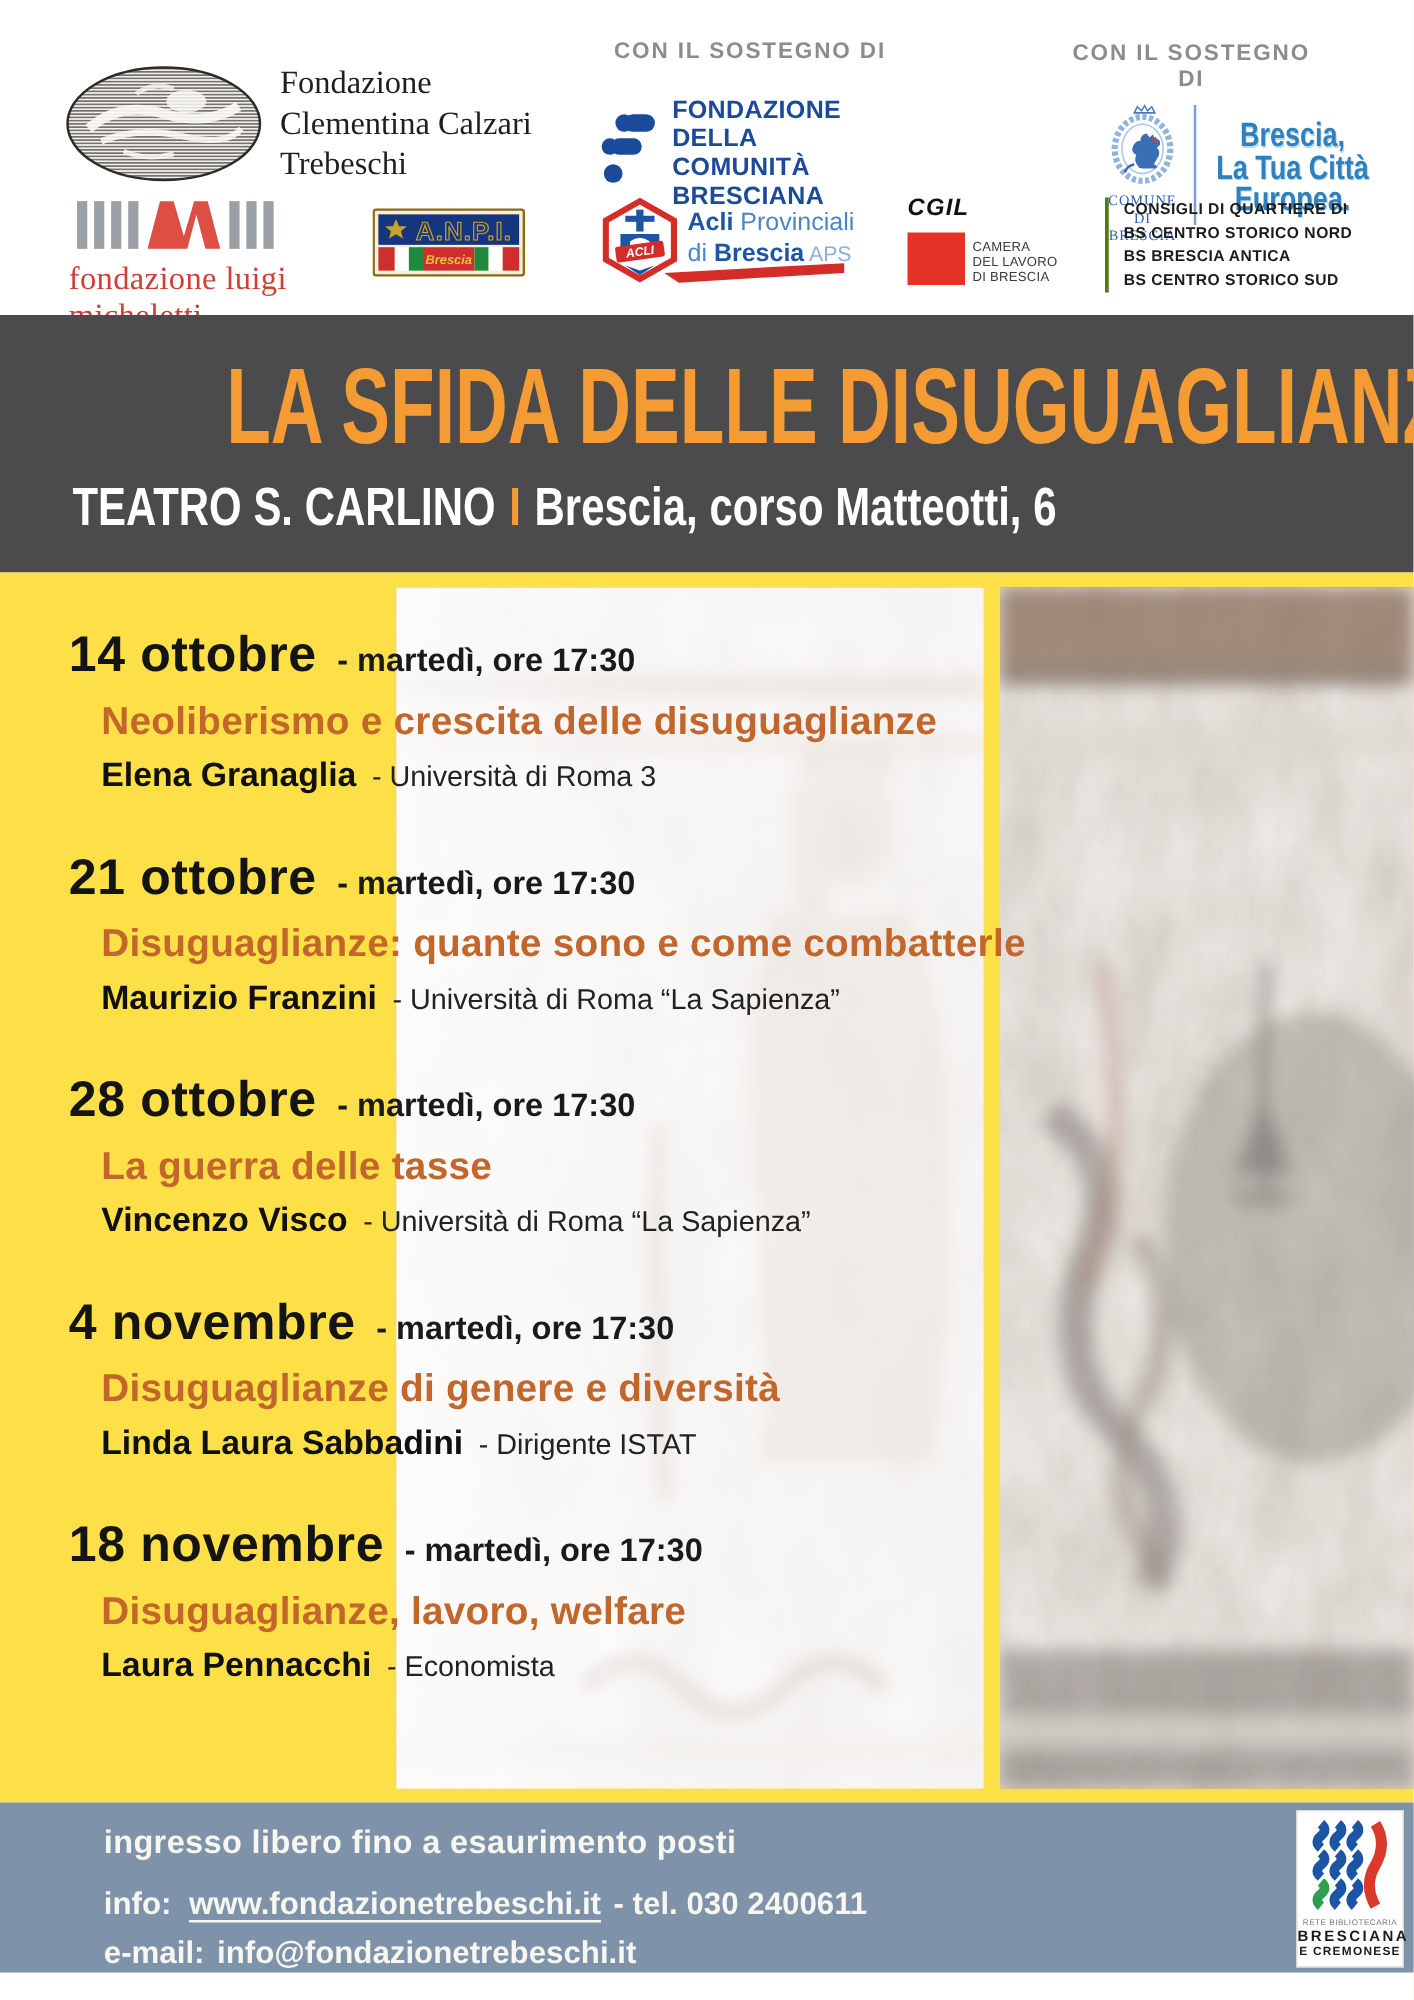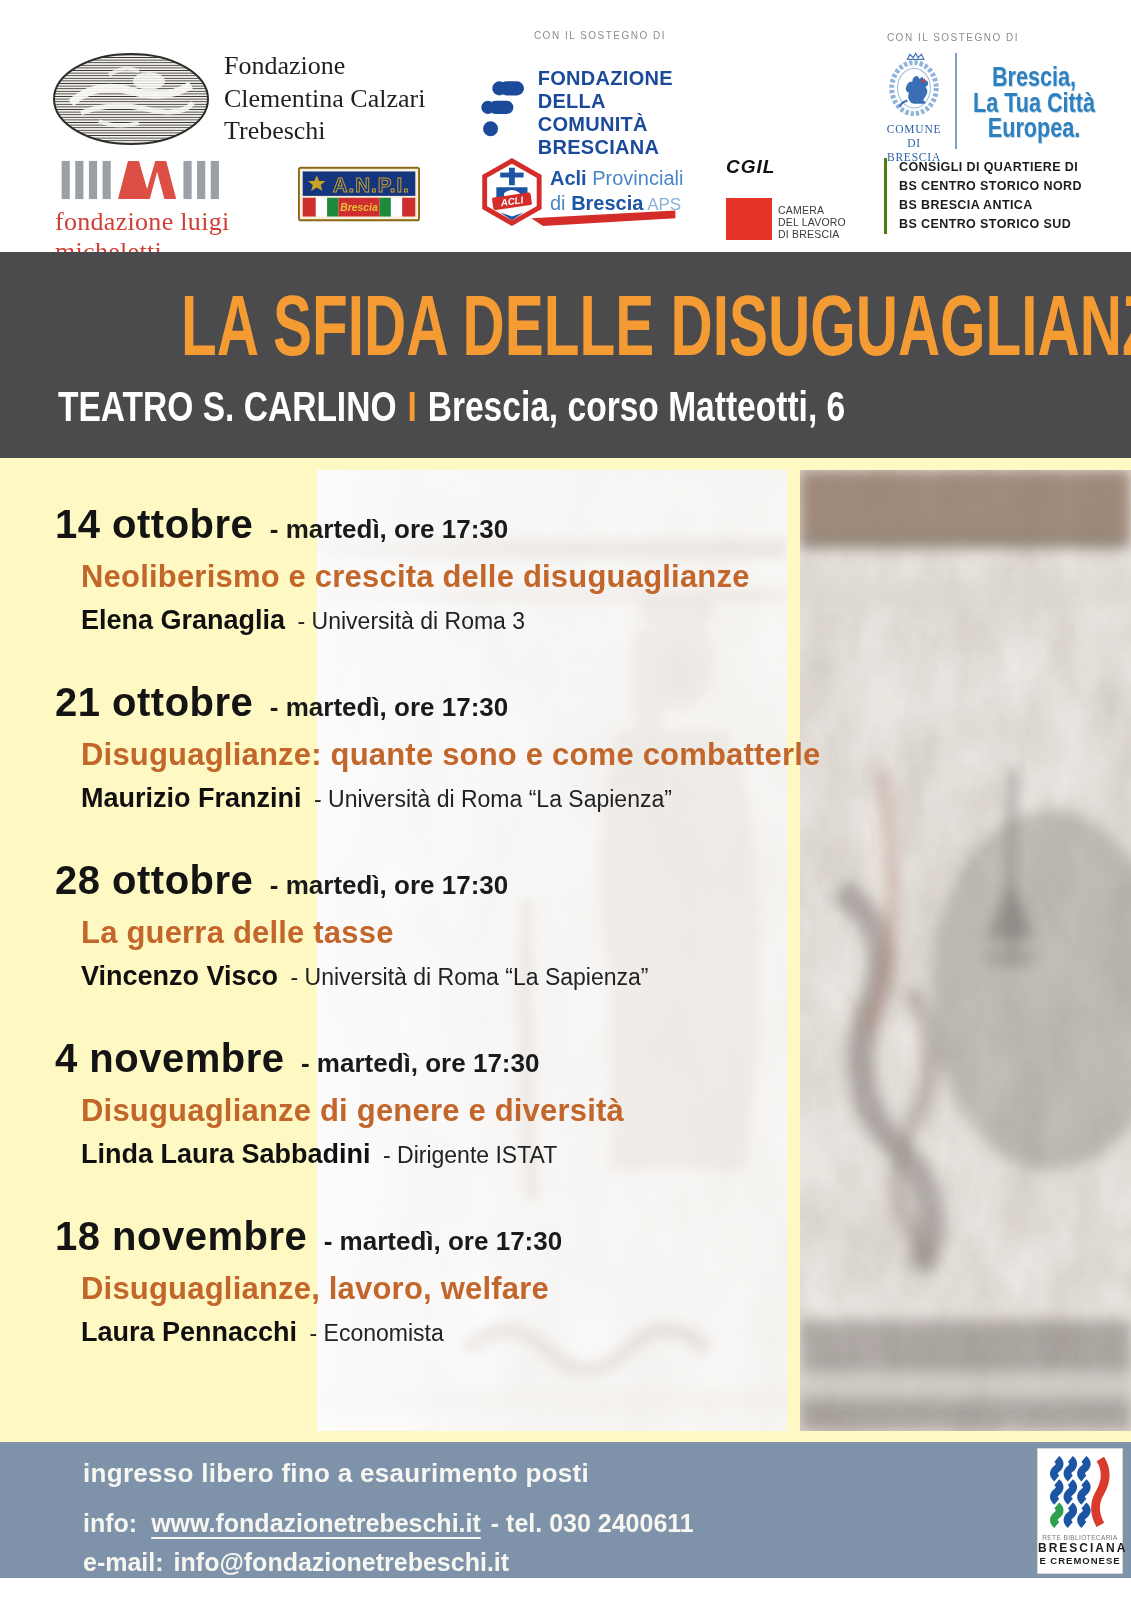--- a/index.html
+++ b/index.html
@@ -4,21 +4,21 @@
 <style>
   html,body{margin:0;padding:0;background:#e8e8e8;}
   .poster{
     position:relative;width:1131px;height:1600px;margin:0 auto;
     background:#ffffff;overflow:hidden;
     font-family:"Liberation Sans", sans-serif;
   }
   
   .logos{position:absolute;left:0;top:0;width:1131px;height:252px;background:#fff;}
   .sostegno{
-    font-size:10px;font-weight:normal;color:#8c8c8c;letter-spacing:1.5px;text-align:center;
+    font-size:18px;font-weight:bold;color:#8c8c8c;letter-spacing:1.5px;text-align:center;
   }
   .trebeschi{position:absolute;left:50px;top:50px;display:flex;align-items:center;gap:12px;}
   .treb-text{font-family:"Liberation Serif",serif;font-size:26px;line-height:1.25;color:#1f1f1f;}
   .fcb-block{position:absolute;left:480px;top:30px;width:240px;}
   .fcb-row{display:flex;align-items:center;gap:12px;margin-top:26px;}
   .fcb-text{color:#1B4A9B;font-weight:800;font-size:20px;line-height:1.15;letter-spacing:.3px;}
   .brescia-block{position:absolute;left:848px;top:32px;width:210px;}
   .comune-row{position:relative;margin-top:8px;height:110px;}
   .comune-col{position:absolute;left:32px;top:0;width:68px;text-align:center;}
   .comune-name{font-family:"Liberation Serif",serif;font-size:11.5px;line-height:1.2;color:#2c5fa8;letter-spacing:.8px;margin-top:2px;}
@@ -32,39 +32,39 @@
   .micheletti{position:absolute;left:55px;top:160px;width:190px;}
   .mich-label{font-family:"Liberation Serif",serif;font-size:26px;color:#cf3f36;margin-top:3px;letter-spacing:.3px;}
   .anpi{position:absolute;left:298px;top:166px;}
   .acli{position:absolute;left:478px;top:158px;width:205px;height:72px;}
   .acli-text{position:absolute;left:72px;top:8px;font-size:20px;line-height:1.25;white-space:nowrap;}
   .acli-b{color:#1D55A5;font-weight:800;}
   .acli-m{color:#4a86c6;}
   .acli-l{color:#8ab0d8;font-size:17px;text-align:right;}
   .cgil{position:absolute;left:726px;top:156px;width:120px;}
   .cgil-title{font-size:19px;font-weight:900;font-style:italic;letter-spacing:1px;color:#111;}
-  .cgil-row{display:flex;gap:6px;margin-top:20px;align-items:center;}
+  .cgil-row{display:flex;gap:6px;margin-top:8px;align-items:center;}
   .cgil-sq{width:46px;height:42px;background:#E63329;}
   .cgil-cam{font-size:10.5px;line-height:1.15;color:#3a3a3a;align-self:flex-end;letter-spacing:.2px;}
   .consigli{position:absolute;left:884px;top:158px;border-left:3px solid #4d7c0f;padding-left:12px;}
   .consigli div{font-size:12.5px;font-weight:bold;color:#1b1b1b;line-height:19px;letter-spacing:.4px;}
   
   .title-band{position:absolute;left:0;top:252px;width:1131px;height:206px;background:#4B4B4D;}
   .main-title{
     margin:0;padding-top:30px;text-align:center;white-space:nowrap;
     font-size:86px;line-height:1;font-weight:700;color:#F49B33;
     transform:scaleX(.68);letter-spacing:0;
   }
   .sub-title{
     margin:14px 0 0 58px;white-space:nowrap;font-size:43px;font-weight:700;color:#fff;
     transform:scaleX(.78);transform-origin:left center;display:inline-block;
   }
   .sub-sep{color:#F49B33;margin:0 14px;}
   
-  .program{position:absolute;left:0;top:458px;width:1131px;height:984px;background:#fef9c3;}
+  .program{position:absolute;left:0;top:458px;width:1131px;height:984px;background:#fde047;}
   .photo{position:absolute;top:12px;height:961px;overflow:hidden;}
   .photo-center{left:317px;width:470px;}
   .photo-right{left:800px;width:331px;}
   .events{position:relative;z-index:2;padding:44px 0 0 55px;}
   .event{margin-bottom:44px;}
   .date{font-size:40px;font-weight:700;color:#141414;letter-spacing:.5px;}
   .when{font-size:26px;font-weight:700;color:#1a1a1a;margin-left:12px;}
   .topic{margin:12px 0 10px 26px;font-size:31px;font-weight:700;color:#C2662B;letter-spacing:.2px;}
   .speaker{margin-left:26px;font-size:27px;font-weight:700;color:#101010;}
   .affil{font-size:23px;font-weight:400;color:#222;margin-left:8px;}

